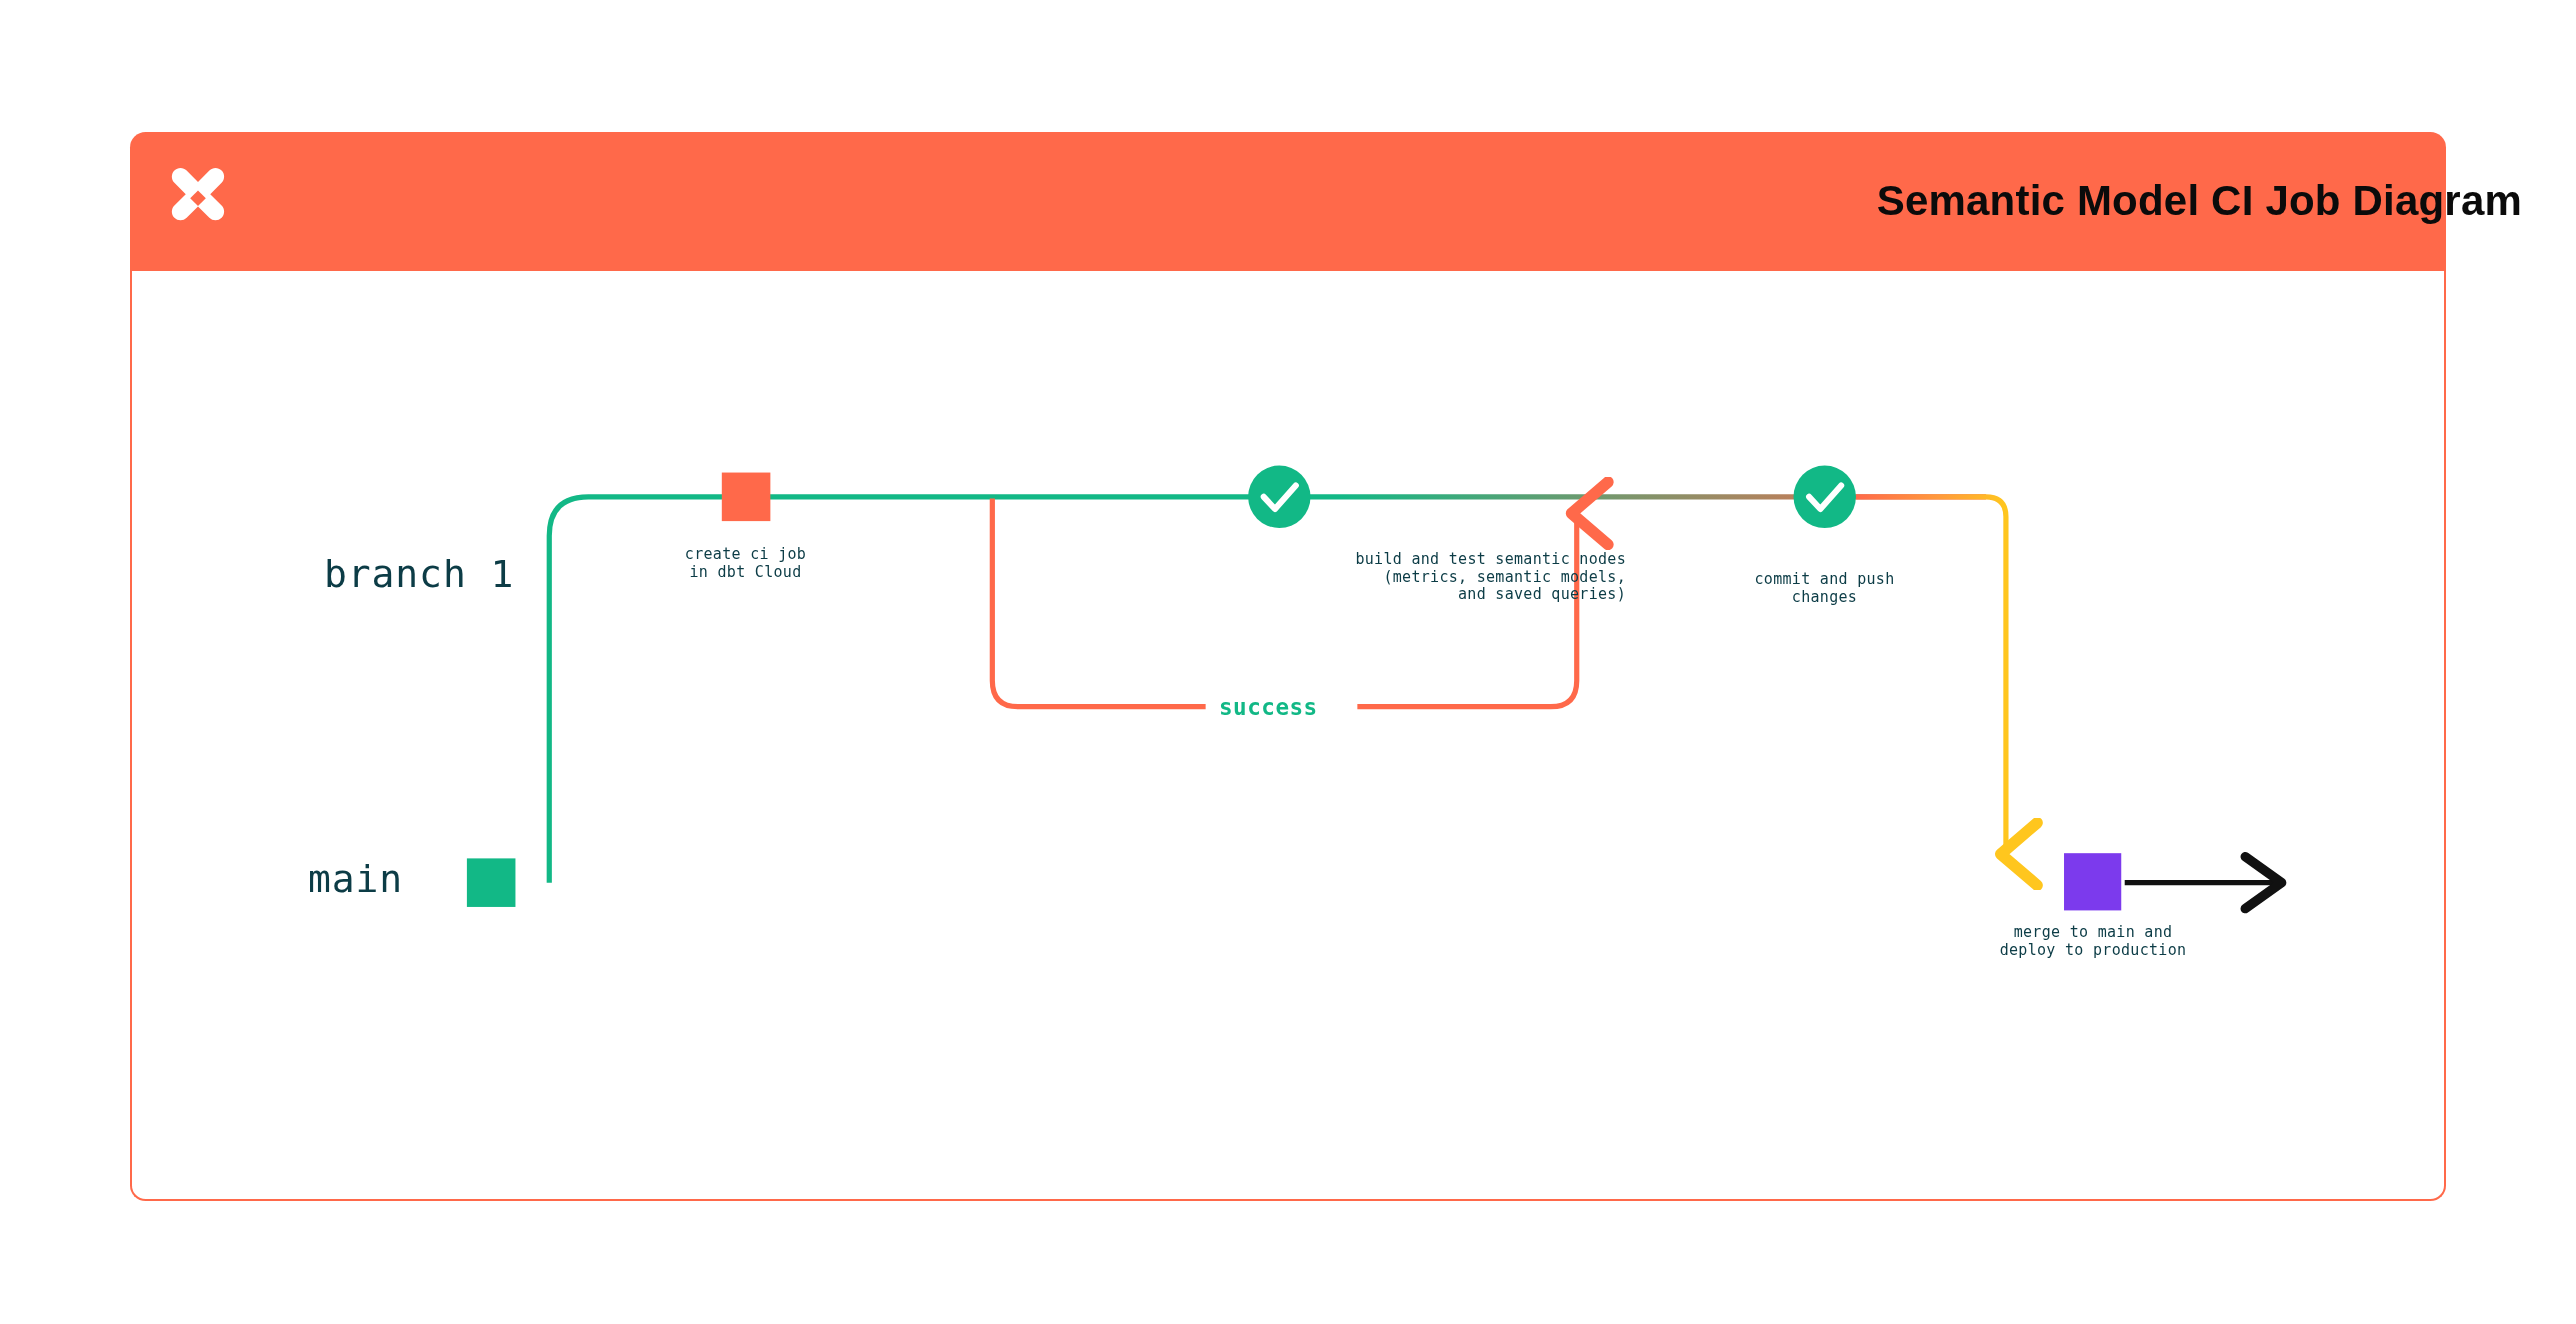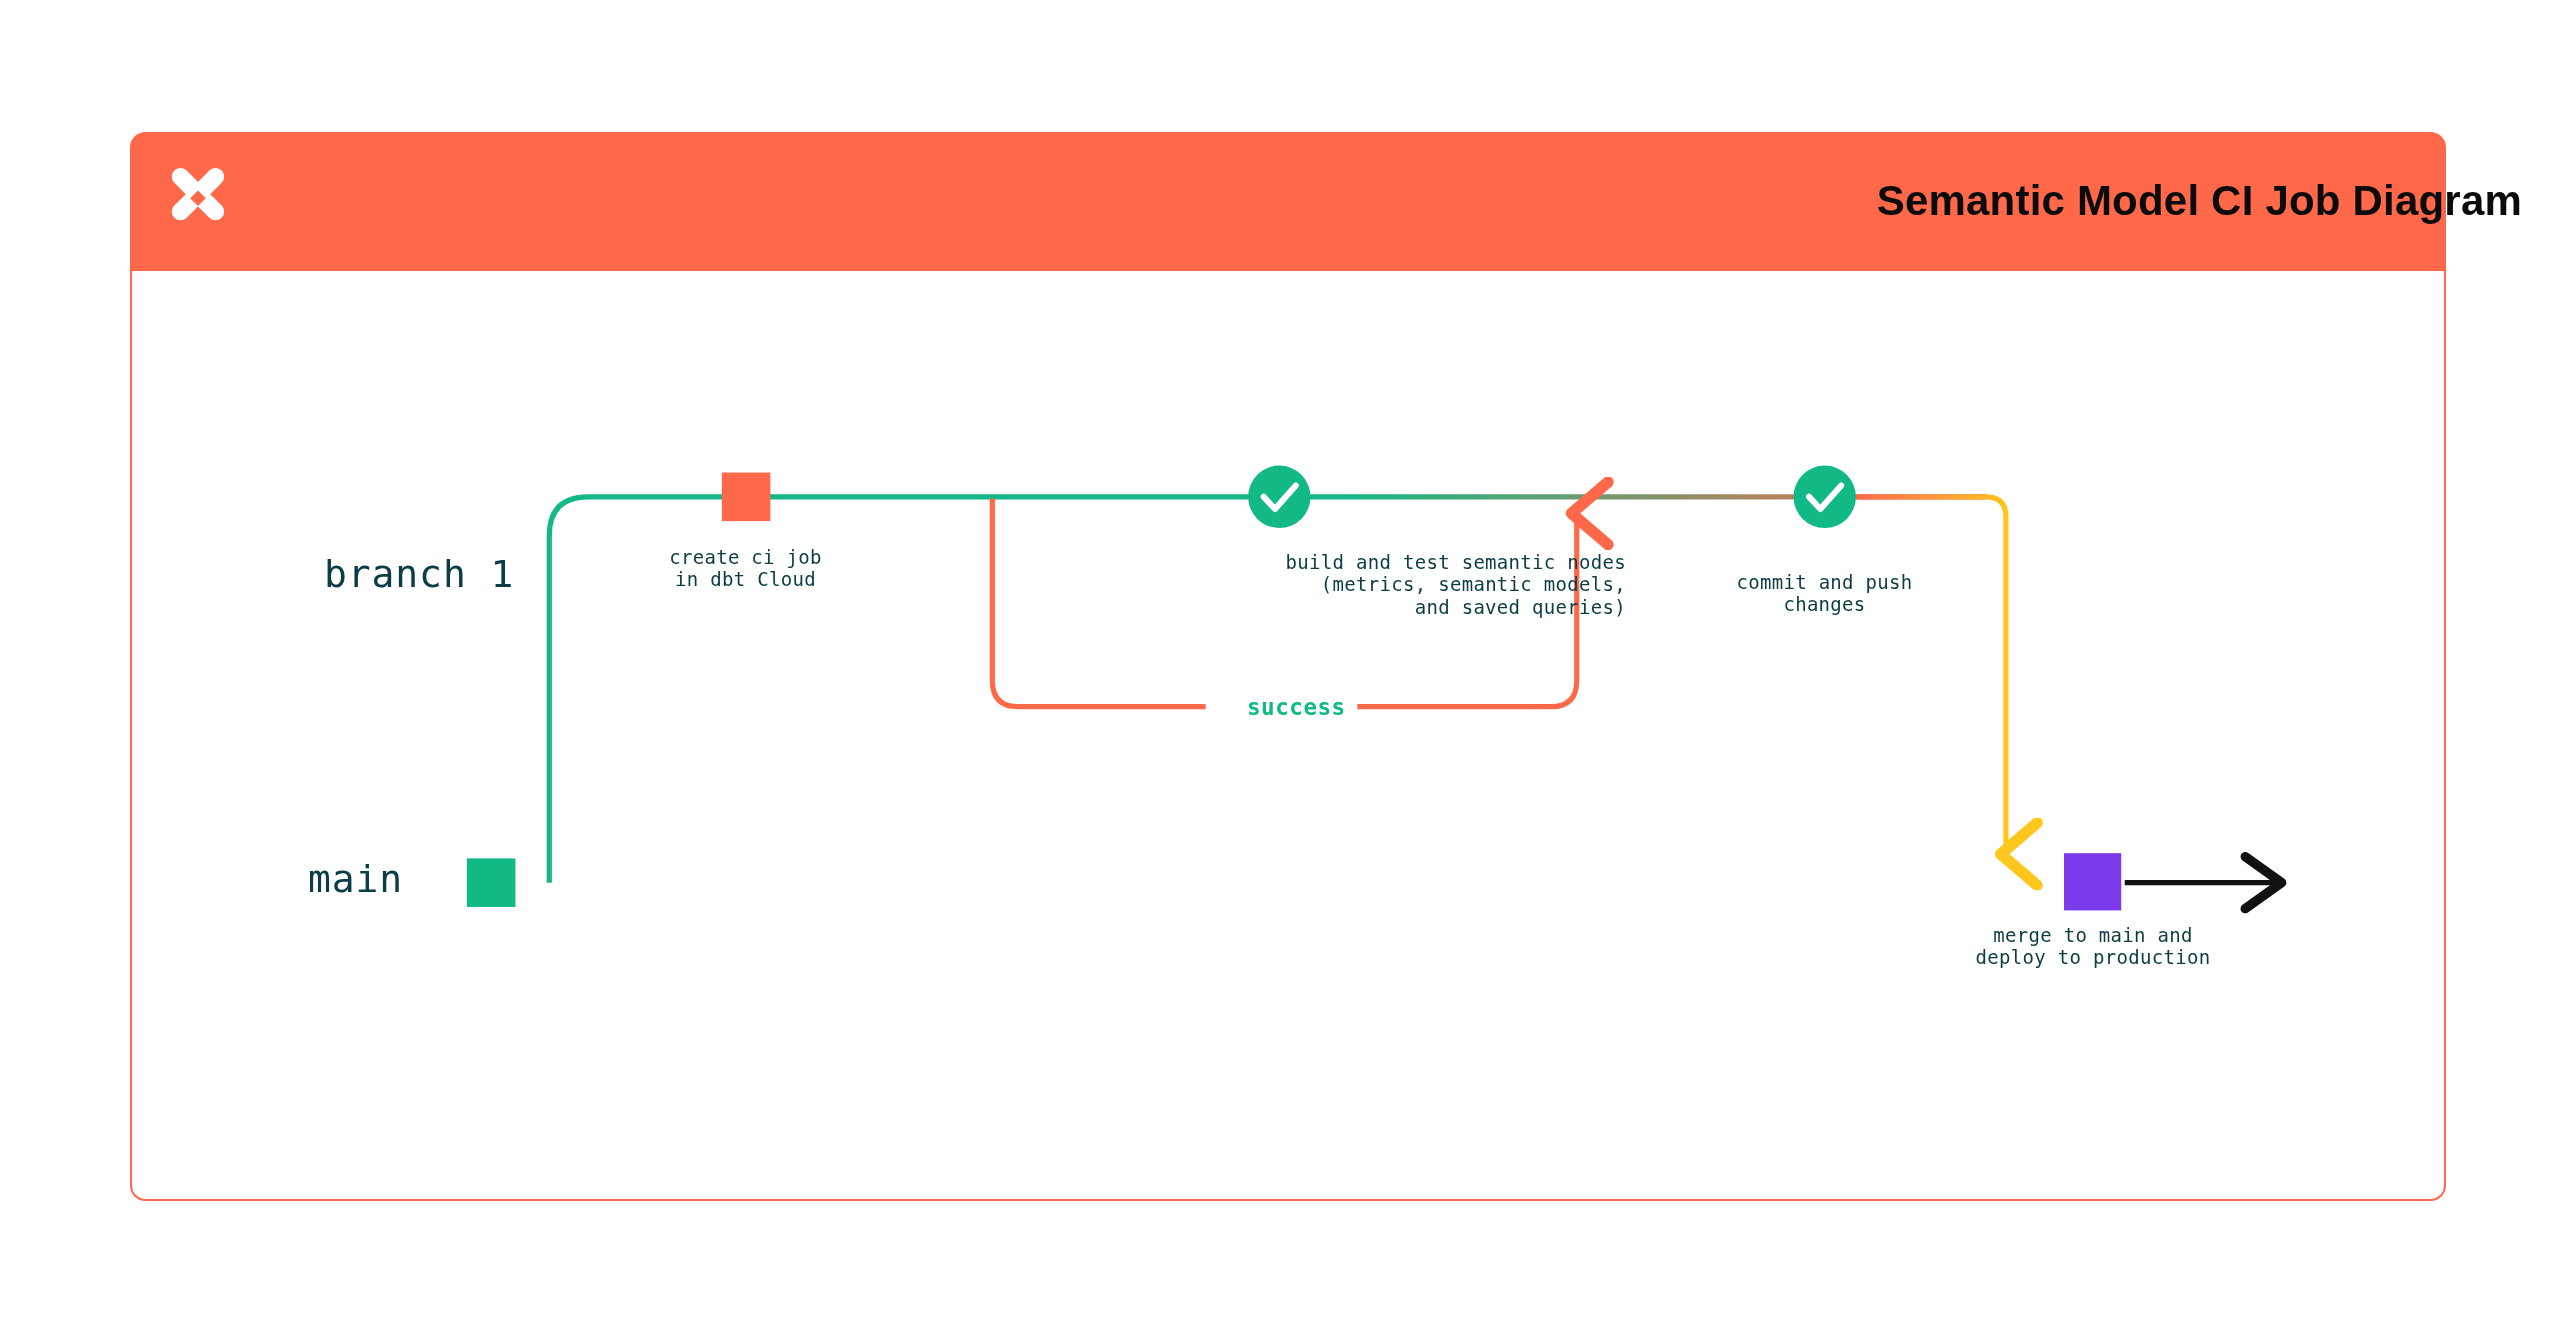--- a/index.html
+++ b/index.html
@@ -96,21 +96,21 @@
     white-space: pre;
     line-height: 1.18;
   }
 
   .branch-name {
     font-size: 38px;
     letter-spacing: 0.9px;
   }
 
   .node-caption {
-    font-size: 19px;
+    font-size: 15px;
     text-align: center;
     letter-spacing: 0.3px;
   }
 
   .loop-label {
     position: absolute;
     font-family: "DejaVu Sans Mono", "Liberation Mono", monospace;
     font-weight: bold;
     font-size: 22.6px;
     color: #12b886;
@@ -202,16 +202,16 @@
   <div class="mono node-caption" style="left:932px; top:551px; width:694px;text-align:right;">build and test semantic nodes
 (metrics, semantic models,
 and saved queries)</div>
 
   <div class="mono node-caption" style="left:1651px; top:571px; width:347px;">commit and push
 changes</div>
 
   <div class="mono node-caption" style="left:1876px; top:924px; width:434px;">merge to main and
 deploy to production</div>
 
-  <div class="loop-label" style="left:1219px; top:694px;margin-left:28px;">success</div>
+  <div class="loop-label" style="left:1219px; top:694px;">success</div>
 
 </div>
 
 
 </body></html>

